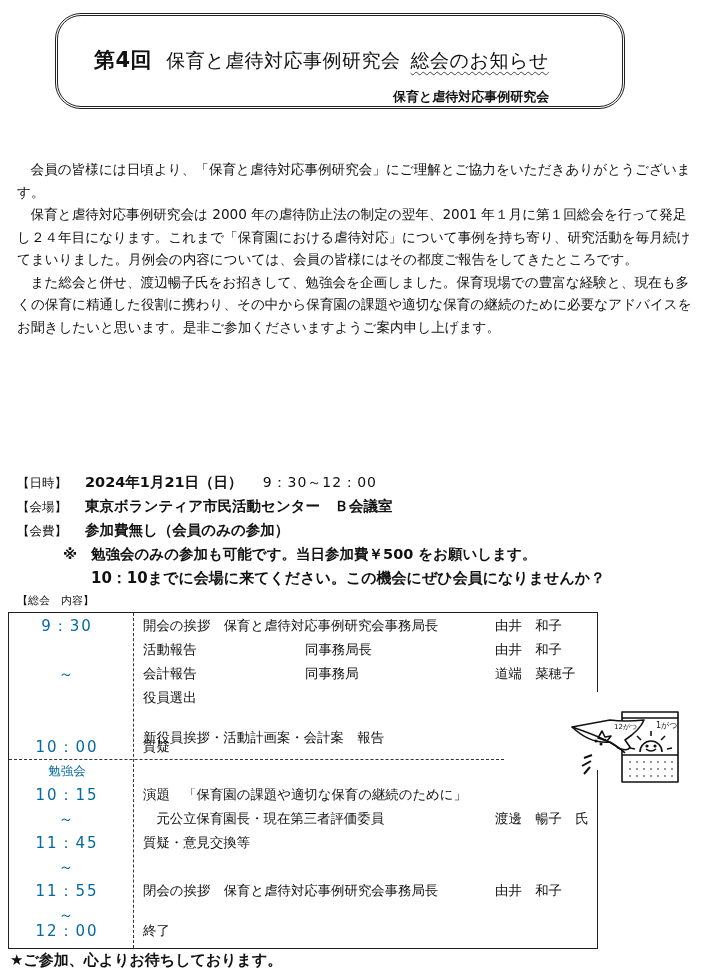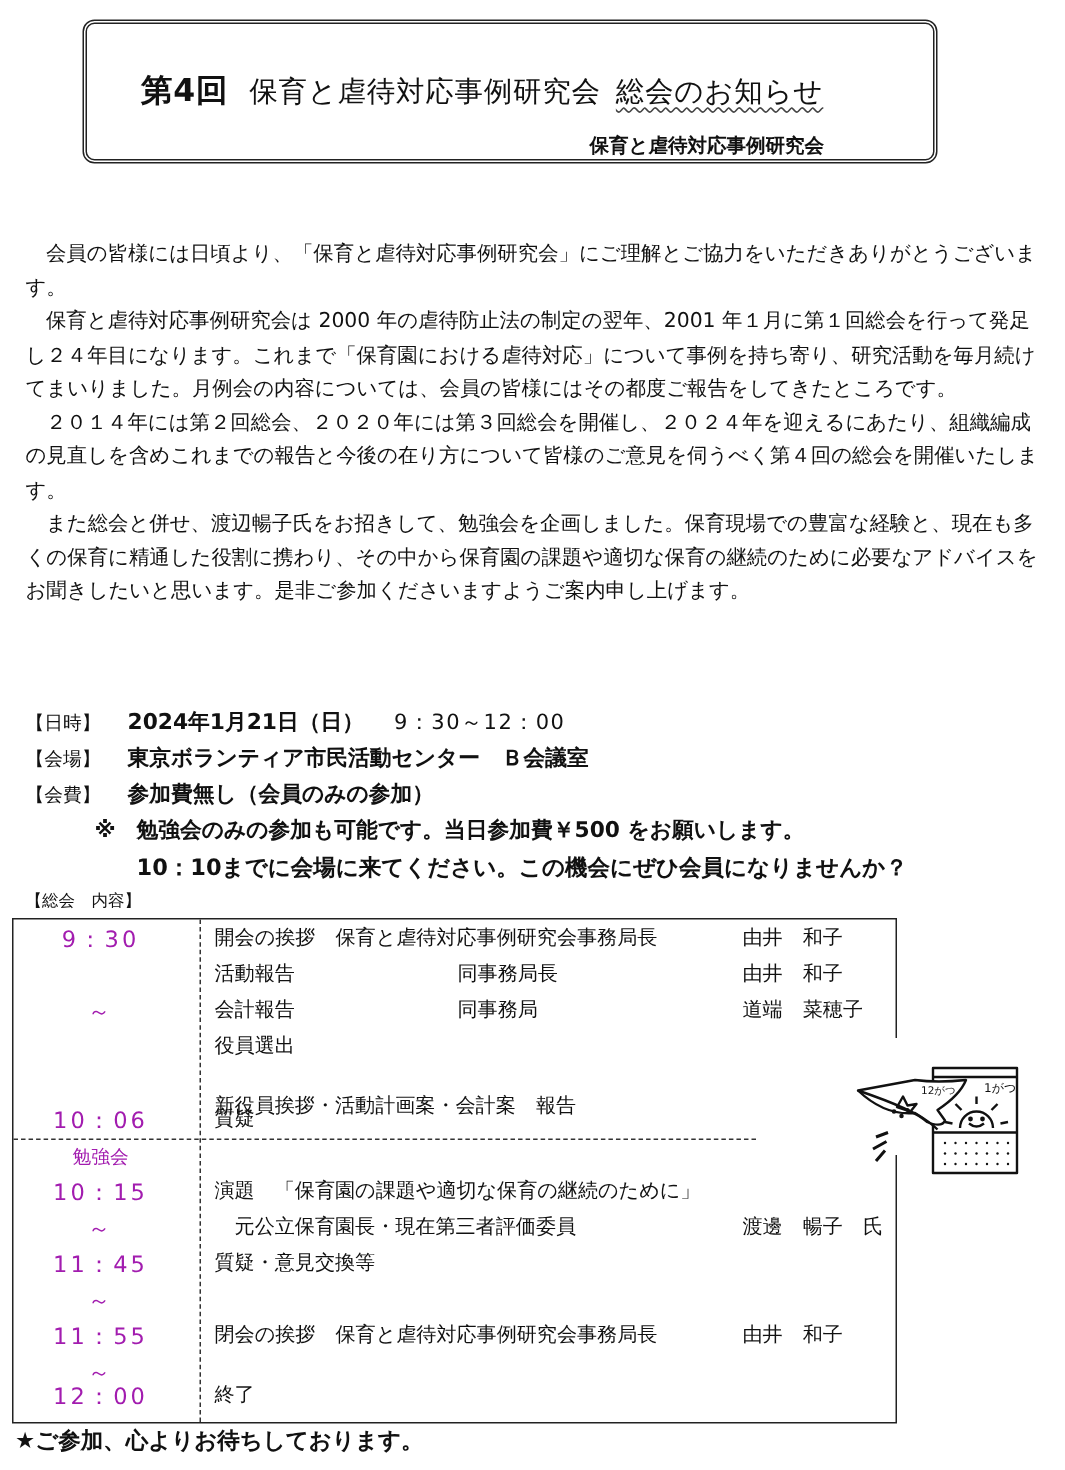--- a/index.html
+++ b/index.html
@@ -3,21 +3,21 @@
 <meta charset="utf-8">
 <style>
   html, body { margin: 0; padding: 0; background: #ffffff; }
   body {
     width: 710px; height: 980px; position: relative; overflow: hidden;
     font-family: "DejaVu Sans", "Liberation Sans", sans-serif;
     color: #111111;
   }
   .title-box {
     position: absolute; left: 55px; top: 13px; width: 570px; height: 96px;
-    border: 3px double #222; border-radius: 8px; box-sizing: border-box;
+    border: 3px double #222; border-radius: 26px; box-sizing: border-box;
   }
   .title-line {
     position: absolute; left: 36px; top: 30px; white-space: nowrap;
     font-size: 20px; letter-spacing: 0.5px;
   }
   .title-num { font-weight: bold; font-size: 21px; margin-right: 14px; }
   .title-main { font-size: 19px; }
   .title-notice {
     font-size: 19px; margin-left: 10px;
     text-decoration: underline wavy #444; text-underline-offset: 4px;
@@ -48,42 +48,41 @@
   .schedule .divider-v {
     position: absolute; left: 124px; top: 0; bottom: 0; border-left: 1px dashed #333;
   }
   .schedule .divider-h {
     position: absolute; left: 0; width: 495px; top: 146px; border-top: 1px dashed #333;
   }
   .border-gap {
     position: absolute; left: 594px; top: 692px; width: 8px; height: 78px; background: #fff;
   }
   .srow { position: absolute; left: 0; height: 24px; line-height: 24px; width: 590px; font-size: 13.4px; white-space: nowrap; }
-  .stime { position: absolute; left: 0; width: 116px; text-align: center; font-size: 15px; letter-spacing: 2px; color: #a21caf; }
+  .stime { position: absolute; left: 0; width: 116px; text-align: center; font-size: 15px; letter-spacing: 2px; color: #0369a1; }
   .stime.small { font-size: 12.5px; letter-spacing: 0; }
   .scol1 { position: absolute; left: 134px; }
   .scol2 { position: absolute; left: 296px; }
   .scol3 { position: absolute; left: 486px; }
   .illus { position: absolute; left: 570px; top: 700px; width: 140px; height: 90px; }
   .closing { position: absolute; left: 10px; top: 951px; font-size: 15px; font-weight: bold; white-space: nowrap; }
 </style>
 </head>
 <body>
 
 <div class="title-box">
   <div class="title-line">
     <span class="title-num">第4回</span><span class="title-main">保育と虐待対応事例研究会</span><span class="title-notice">総会のお知らせ</span>
   </div>
   <div class="title-org">保育と虐待対応事例研究会</div>
 </div>
 
 <div class="body-text">
   <p>会員の皆様には日頃より、「保育と虐待対応事例研究会」にご理解とご協力をいただきありがとうございます。</p>
   <p>保育と虐待対応事例研究会は 2000 年の虐待防止法の制定の翌年、2001 年１月に第１回総会を行って発足し２４年目になります。これまで「保育園における虐待対応」について事例を持ち寄り、研究活動を毎月続けてまいりました。月例会の内容については、会員の皆様にはその都度ご報告をしてきたところです。</p>
-  <p>２０１４年には第２回総会、２０２０年には第３回総会を開催し、２０２４年を迎えるにあたり、組織編成の見直しを含めこれまでの報告と今後の在り方について皆様のご意見を伺うべく第４回の総会を開催いたします。</p>
   <p>また総会と併せ、渡辺暢子氏をお招きして、勉強会を企画しました。保育現場での豊富な経験と、現在も多くの保育に精通した役割に携わり、その中から保育園の課題や適切な保育の継続のために必要なアドバイスをお聞きしたいと思います。是非ご参加くださいますようご案内申し上げます。</p>
 </div>
 
 <div class="info">
   <div class="info-row">
     <span class="info-label">【日時】</span><span class="info-value">2024年1月21日（日）</span><span class="info-time">9：30～12：00</span>
   </div>
   <div class="info-row">
     <span class="info-label">【会場】</span><span class="info-value">東京ボランティア市民活動センター　Ｂ会議室</span>
   </div>
@@ -126,21 +125,21 @@
         <span class="scol2"></span>
         <span class="scol3"></span>
       </div>
       <div class="srow" style="top: 97.4px; margin-top: 16px;">
         <span class="stime"></span>
         <span class="scol1">新役員挨拶・活動計画案・会計案　報告</span>
         <span class="scol2"></span>
         <span class="scol3"></span>
       </div>
       <div class="srow" style="top: 121.5px;">
-        <span class="stime">10：06</span>
+        <span class="stime">10：00</span>
         <span class="scol1">質疑</span>
         <span class="scol2"></span>
         <span class="scol3"></span>
       </div>
       <div class="srow" style="top: 145.6px;">
         <span class="stime small">勉強会</span>
         <span class="scol1"></span>
         <span class="scol2"></span>
         <span class="scol3"></span>
       </div>

